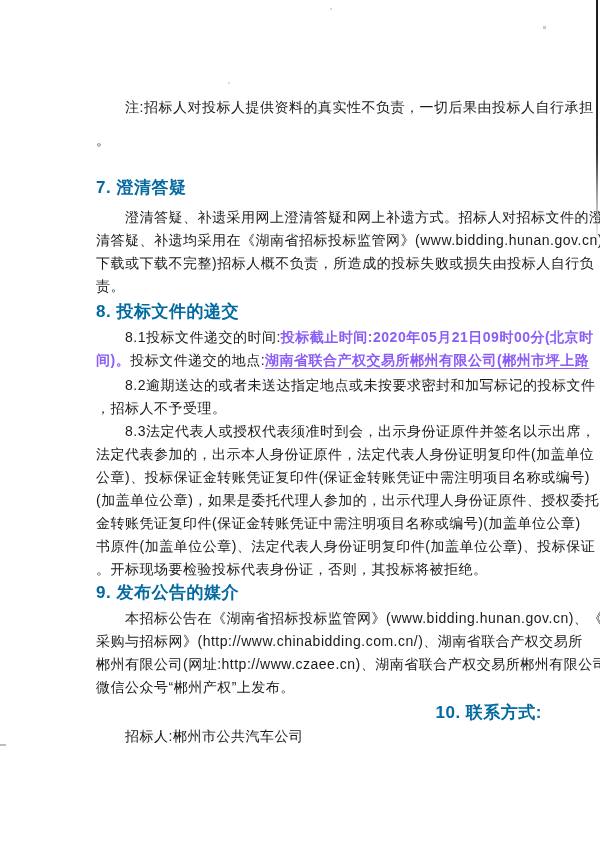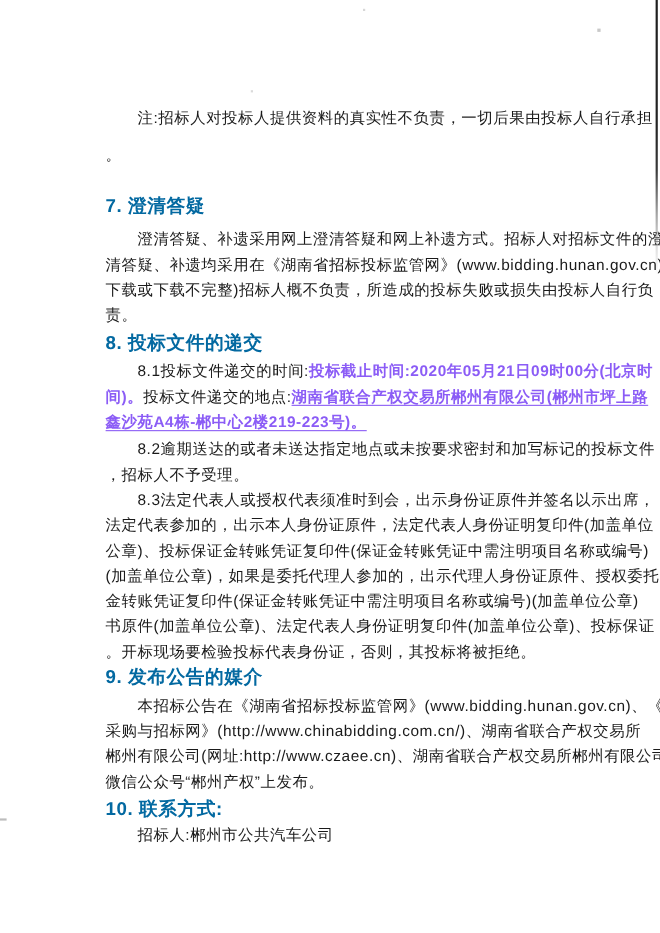--- a/index.html
+++ b/index.html
@@ -57,36 +57,35 @@
       <div class="line indent"><span>注:招标人对投标人提供资料的真实性不负责，一切后果由投标人自行承担</span></div>
       <div class="line" style="margin-top: 10px;"><span>。</span></div>
       <div class="heading" style="margin-top: 24px;"><span>7. 澄清答疑</span></div>
       <div class="line indent" style="margin-top: 6px;"><span>澄清答疑、补遗采用网上澄清答疑和网上补遗方式。招标人对招标文件的澄</span></div>
       <div class="line"><span>清答疑、补遗均采用在《湖南省招标投标监管网》(www.bidding.hunan.gov.cn)</span></div>
       <div class="line"><span>下载或下载不完整)招标人概不负责，所造成的投标失败或损失由投标人自行负</span></div>
       <div class="line"><span>责。</span></div>
       <div class="heading" style="margin-top: 2px;"><span>8. 投标文件的递交</span></div>
       <div class="line indent" style="margin-top: 2px;"><span>8.1投标文件递交的时间:</span><span class="b">投标截止时间:2020年05月21日09时00分(北京时</span></div>
       <div class="line"><span class="b">间)。</span><span>投标文件递交的地点:</span><span class="b u">湖南省联合产权交易所郴州有限公司(郴州市坪上路</span></div>
-      <div class="line"><span class="b u">鑫沙苑A4栋-郴中心2楼219-223号)。</span></div>
       <div class="line indent" style="margin-top: 2px;"><span>8.2逾期送达的或者未送达指定地点或未按要求密封和加写标记的投标文件</span></div>
       <div class="line"><span>，招标人不予受理。</span></div>
       <div class="line indent"><span>8.3法定代表人或授权代表须准时到会，出示身份证原件并签名以示出席，</span></div>
       <div class="line"><span>法定代表参加的，出示本人身份证原件，法定代表人身份证明复印件(加盖单位</span></div>
       <div class="line"><span>公章)、投标保证金转账凭证复印件(保证金转账凭证中需注明项目名称或编号)</span></div>
       <div class="line"><span>(加盖单位公章)，如果是委托代理人参加的，出示代理人身份证原件、授权委托</span></div>
       <div class="line"><span>金转账凭证复印件(保证金转账凭证中需注明项目名称或编号)(加盖单位公章)</span></div>
       <div class="line"><span>书原件(加盖单位公章)、法定代表人身份证明复印件(加盖单位公章)、投标保证</span></div>
       <div class="line"><span>。开标现场要检验投标代表身份证，否则，其投标将被拒绝。</span></div>
       <div class="heading"><span>9. 发布公告的媒介</span></div>
       <div class="line indent" style="margin-top: 2px;"><span>本招标公告在《湖南省招标投标监管网》(www.bidding.hunan.gov.cn)、《中国</span></div>
       <div class="line"><span>采购与招标网》(http://www.chinabidding.com.cn/)、湖南省联合产权交易所</span></div>
       <div class="line"><span>郴州有限公司(网址:http://www.czaee.cn)、湖南省联合产权交易所郴州有限公司</span></div>
       <div class="line"><span>微信公众号“郴州产权”上发布。</span></div>
-      <div class="heading" style="margin-top: 2px;"><span>10. 联系方式:</span></div>
+      <div class="heading" style="margin-top: 2px; text-align: right;"><span>10. 联系方式:</span></div>
       <div class="line indent"><span>招标人:郴州市公共汽车公司</span></div>
     </div>
   <div class="scan-line"></div>
   <div class="speck s1"></div>
   <div class="speck s2"></div>
   <div class="speck s3"></div>
   <div class="speck s4"></div>
 </div>
 
 </body></html>

